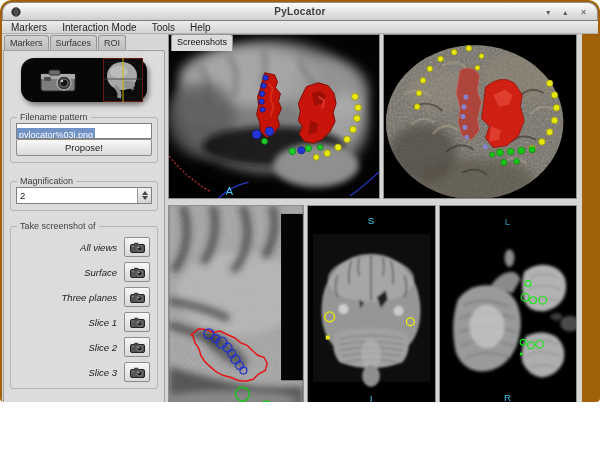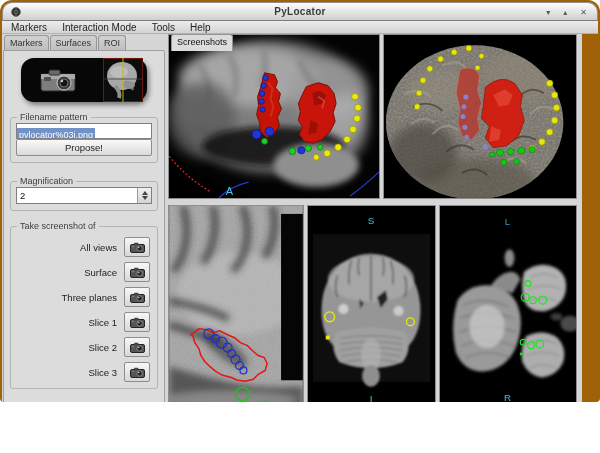--- a/index.html
+++ b/index.html
@@ -33,21 +33,21 @@
   .field{background:#fff;border:1px solid #7f7f7f;height:14px;overflow:hidden;}
   .sel{display:inline-block;background:#7092c6;color:#fdfdfd;font-size:9px;line-height:14px;padding:0 2px;white-space:nowrap;}
   .btn{width:100%;height:17px;background:linear-gradient(#f9f9f9,#dadada);border:1px solid #8d8d8d;border-radius:2px;
     font-size:9.5px;color:#222;display:flex;align-items:center;justify-content:center;box-sizing:border-box;}
   .spin{position:relative;background:#fff;border:1px solid #7f7f7f;height:15px;}
   .spin .val{font-size:9.5px;color:#111;line-height:15px;padding-left:3px;}
   .spinbtns{position:absolute;right:0;top:0;bottom:0;width:13px;border-left:1px solid #9a9a9a;background:linear-gradient(#f2f2f2,#d4d4d4);}
   .spinbtns i{position:absolute;left:3.5px;width:0;height:0;border-left:3px solid transparent;border-right:3px solid transparent;}
   .spinbtns .up{top:3px;border-bottom:4px solid #444;}
   .spinbtns .dn{bottom:3px;border-top:4px solid #444;}
-  .shotrow{display:flex;align-items:center;justify-content:flex-end;gap:7px;margin:5px 2px 0 0;height:20px;}
+  .shotrow{display:flex;align-items:center;justify-content:flex-end;gap:7px;margin:5px 2px 0 0;height:20px;font-style:italic;}
   .shotrow .lbl{font-size:9.5px;color:#1c1c1c;text-align:right;}
   .camBtn{width:26px;height:20px;background:linear-gradient(#f7f7f7,#d8d8d8);border:1px solid #8d8d8d;border-radius:2px;
     display:flex;align-items:center;justify-content:center;box-sizing:border-box;}
   .hints{padding-bottom:3px;}
   
   .viewgrid{position:absolute;left:164px;top:0;width:416px;height:397px;}
   .vp{position:absolute;background:#000;overflow:hidden;border:1px solid #8e8e8e;box-sizing:border-box;}
   .q1{left:2px;top:0;width:212px;height:165px;}
   .q2{left:217px;top:0;width:194px;height:165px;}
   .b1{left:2px;top:171px;width:136px;height:205px;}

